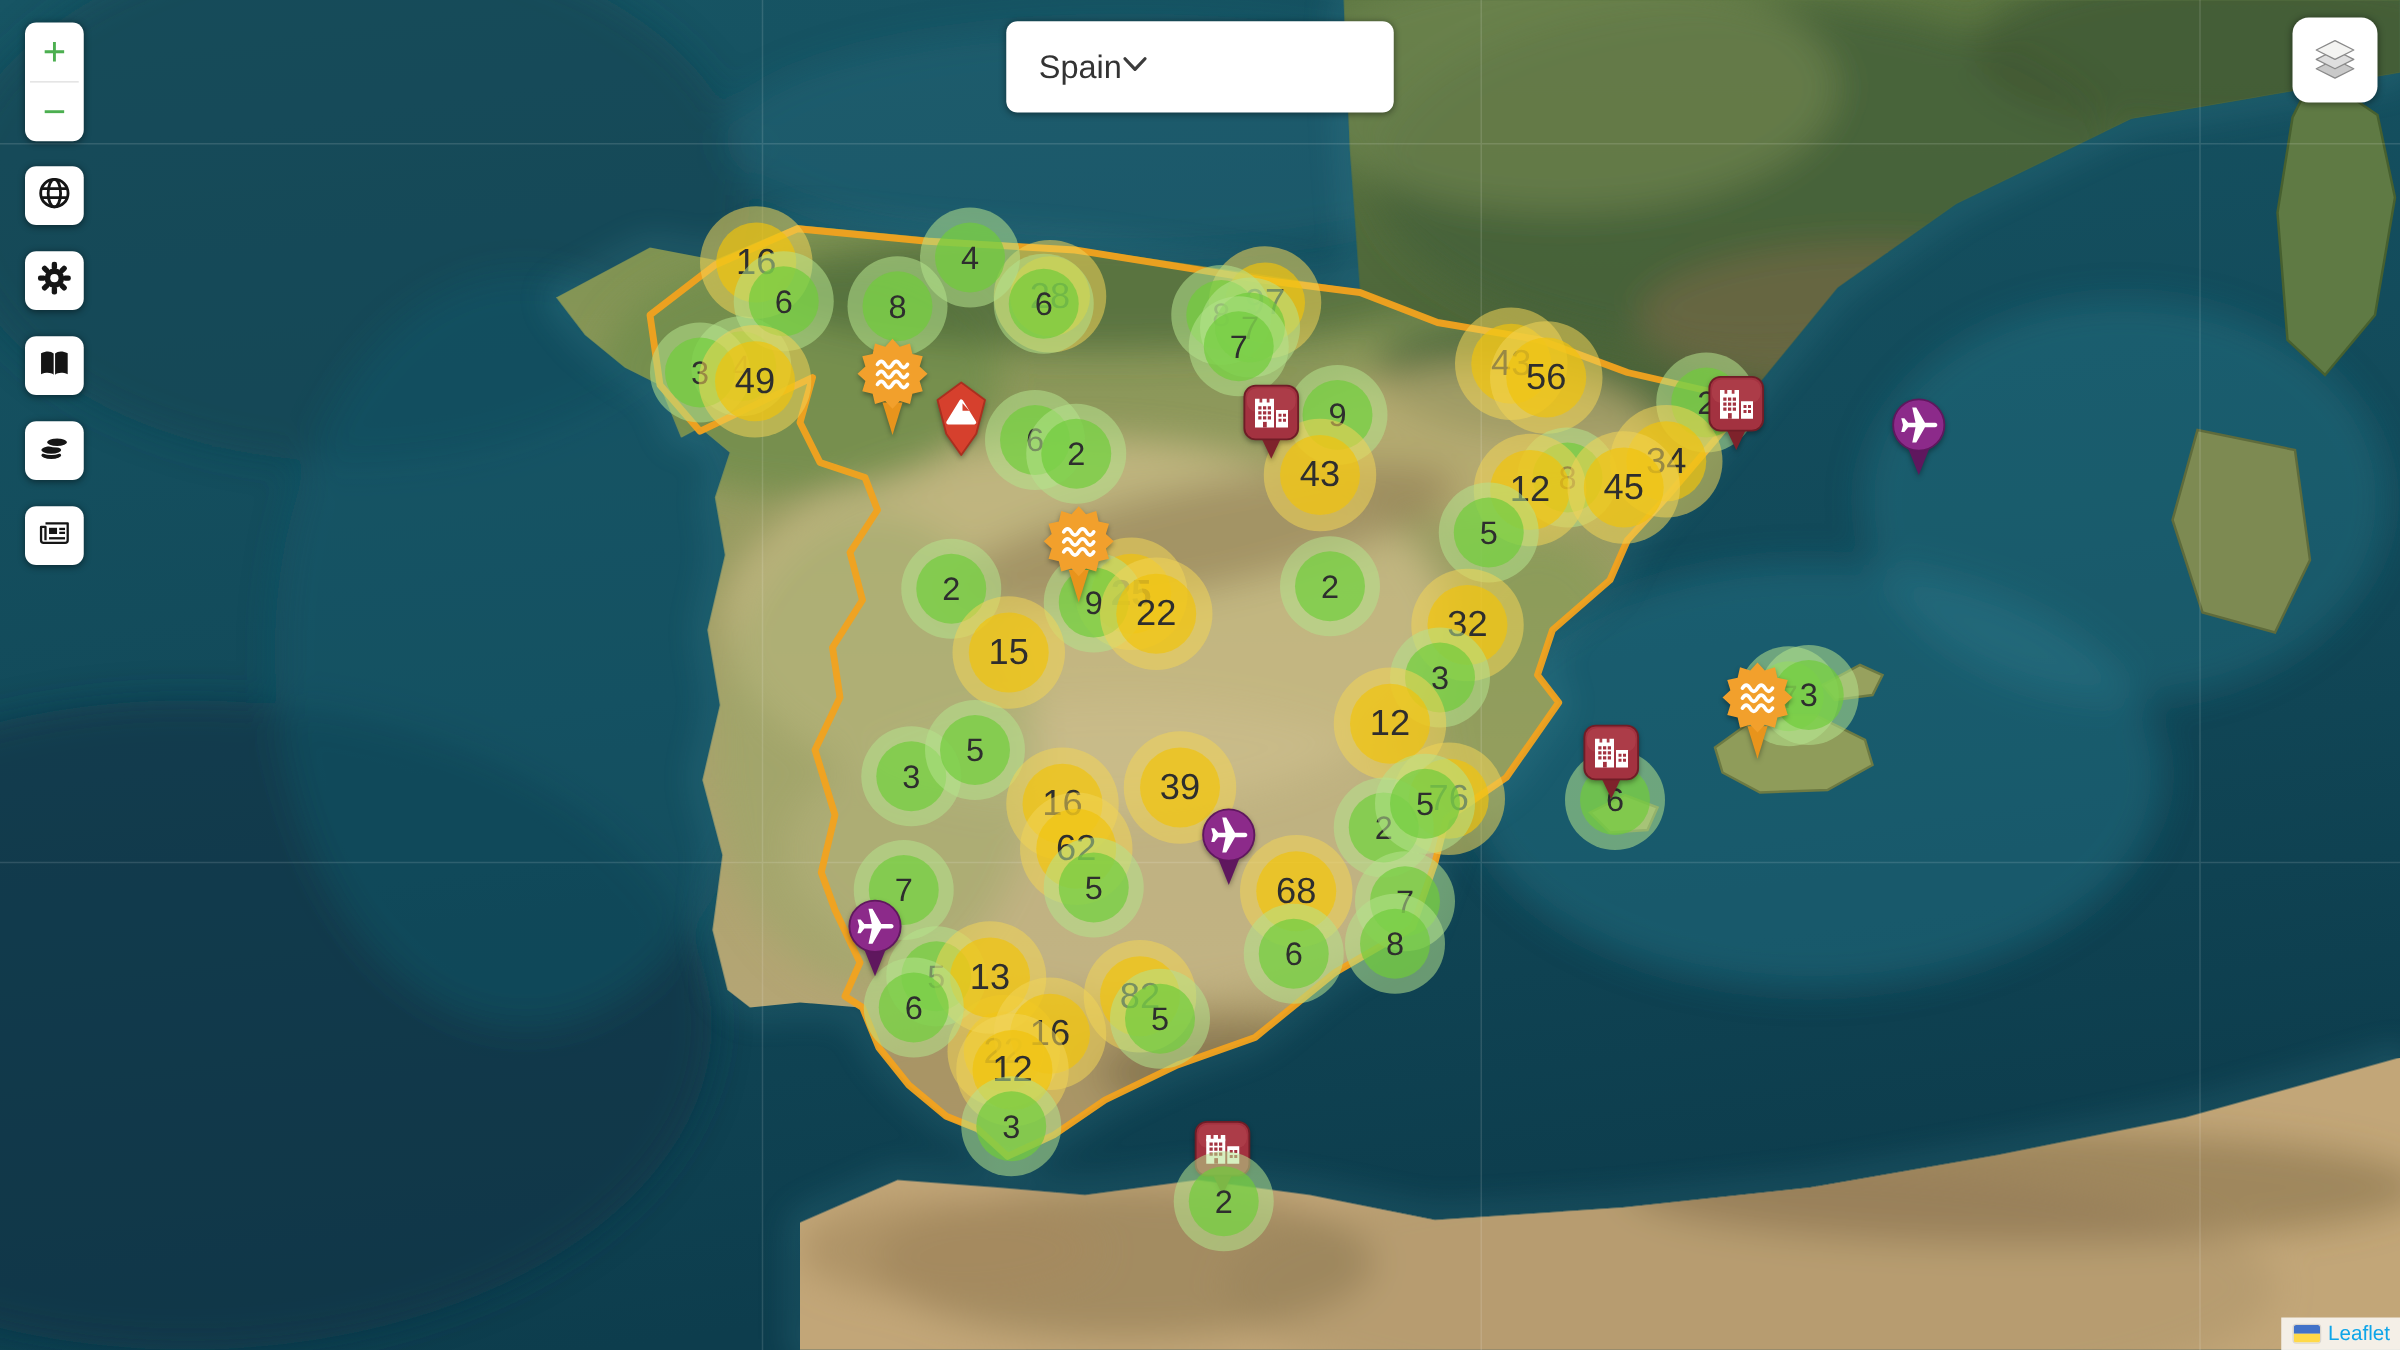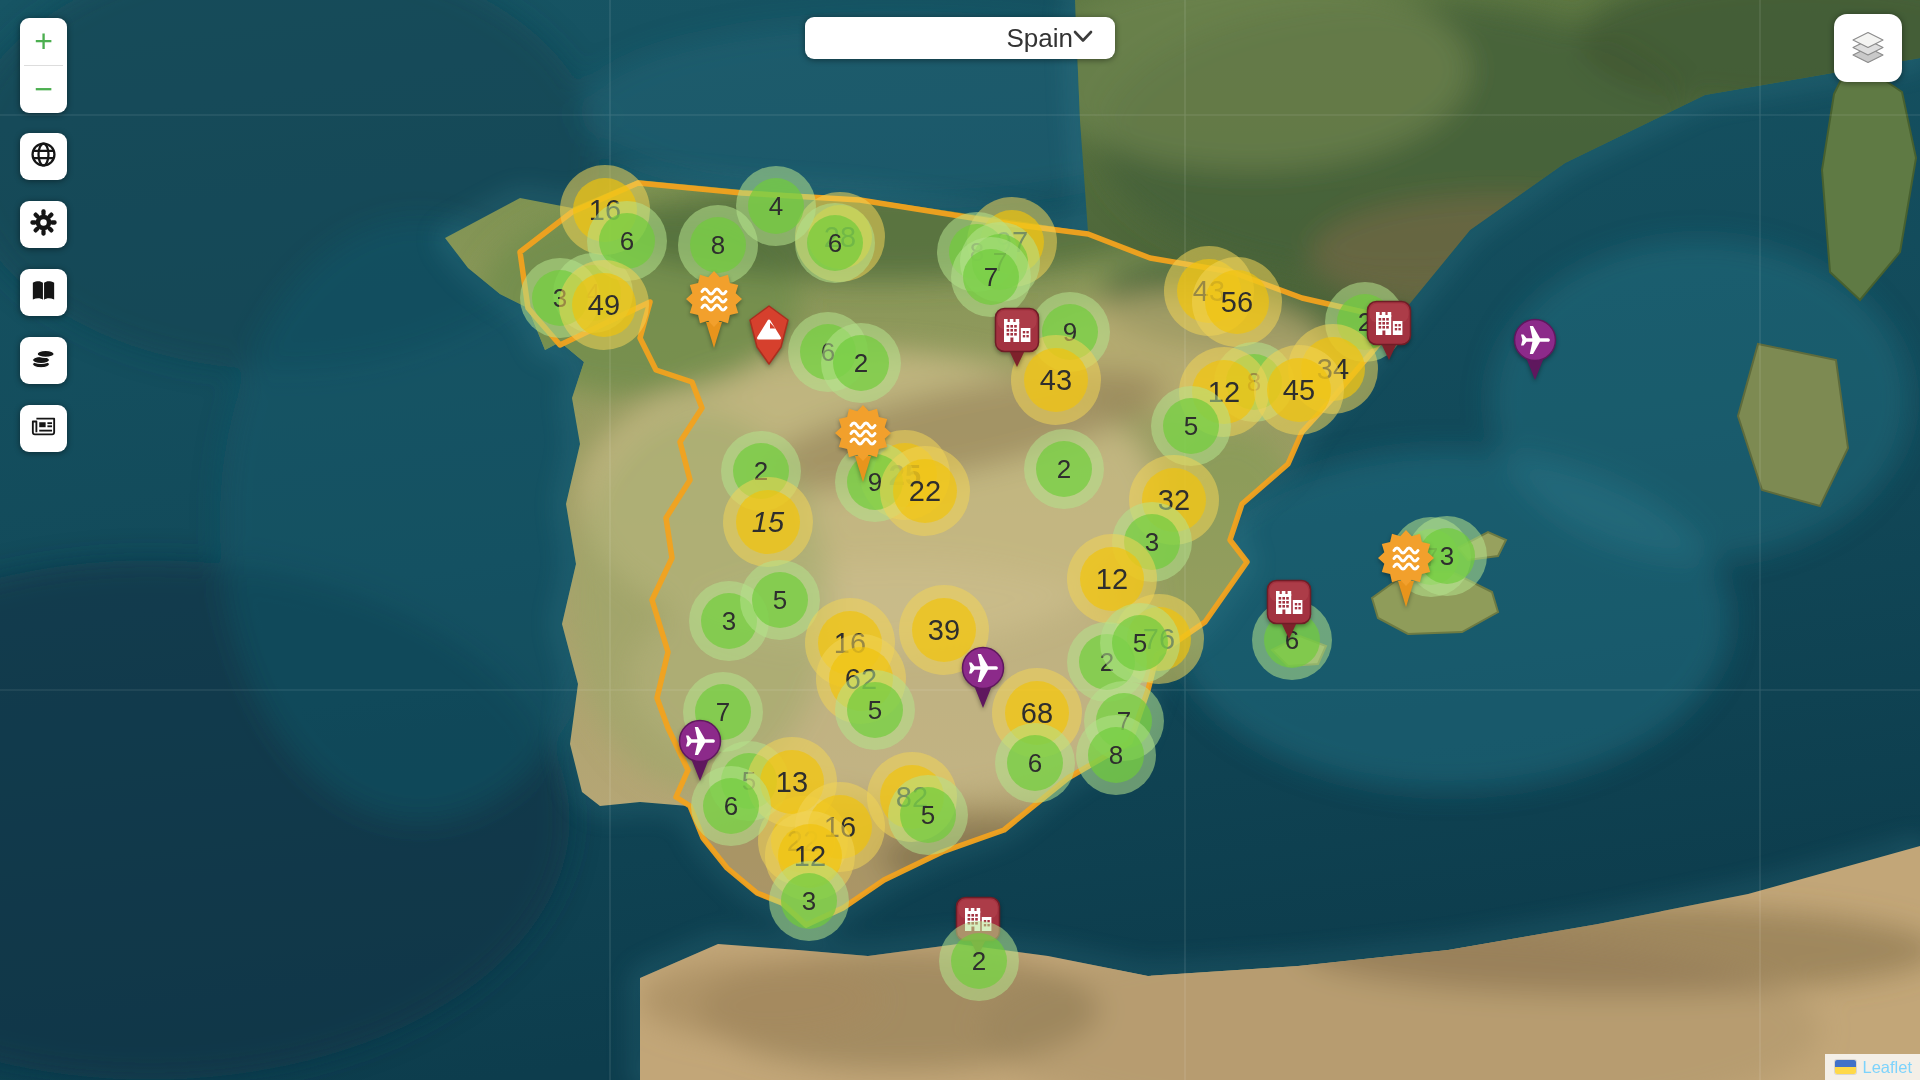--- a/index.html
+++ b/index.html
@@ -25,32 +25,32 @@
     box-shadow:0 1px 6px rgba(0,0,0,0.45);z-index:150;}
   #zoom-box{left:20px;top:18px;width:47px;}
   .zoom-btn{width:47px;height:47px;display:flex;align-items:center;justify-content:center;
     font-size:32px;color:#4caf50;cursor:pointer;user-select:none;}
   #zoom-divider{height:1px;background:#ddd;margin:0 4px;}
   #sidebar{position:absolute;left:20px;top:133px;z-index:150;display:flex;
     flex-direction:column;gap:21px;}
   .side-btn{width:47px;height:47px;background:#fff;border-radius:9px;
     box-shadow:0 1px 6px rgba(0,0,0,0.45);display:flex;align-items:center;
     justify-content:center;cursor:pointer;}
-  #country-select{left:805px;top:17px;width:310px;height:42px;display:flex;
-    align-items:center;justify-content:flex-end;padding:0 22px 0 26px;
+  #country-select{left:805px;top:17px;width:310px;height:73px;display:flex;
+    align-items:center;justify-content:flex-start;padding:0 22px 0 26px;
     box-sizing:border-box;cursor:pointer;border-radius:9px;}
   #country-select .sel-label{font-size:26px;color:#333;}
   #layers-control{left:1834px;top:14px;width:68px;height:68px;border-radius:13px;
     display:flex;align-items:center;justify-content:center;cursor:pointer;}
 
   
   #attribution{position:absolute;right:0;bottom:0;height:26px;z-index:200;
     background:rgba(255,255,255,0.82);display:flex;align-items:center;
     padding:0 8px 0 10px;font-size:16.5px;color:#333;white-space:pre;}
-  #attribution a{color:#7dd3fc;text-decoration:none;cursor:pointer;}
+  #attribution a{color:#0ea5e9;text-decoration:none;cursor:pointer;}
   .flag{display:inline-flex;flex-direction:column;width:21px;height:14px;
     border-radius:2px;overflow:hidden;margin-right:6px;box-shadow:0 0 0 1px rgba(0,0,0,0.1);}
   .flag .f-top{flex:1;background:#4272c8;}
   .flag .f-bot{flex:1;background:#ffd948;}
 </style>
 </head>
 <body>
 
 <div id="app">
 
@@ -252,21 +252,21 @@
       </div>
       <div class="cluster green" style="left: 761px; top: 471px;">
         <div class="cinner">2</div>
       </div>
       <div class="cluster green" style="left: 875px; top: 482px;">
         <div class="cinner">9</div>
       </div>
       <div class="cluster yellow" style="left: 925px; top: 491px;">
         <div class="cinner">22</div>
       </div>
-      <div class="cluster yellow" style="left: 768px; top: 522px; font-style: italic;">
+      <div class="cluster yellow" style="left: 807px; top: 522px;">
         <div class="cinner">15</div>
       </div>
       <div class="cluster green" style="left: 1064px; top: 469px;">
         <div class="cinner">2</div>
       </div>
       <div class="cluster yellow" style="left: 1174px; top: 500px;">
         <div class="cinner">32</div>
       </div>
       <div class="cluster green" style="left: 1152px; top: 542px;">
         <div class="cinner">3</div>

